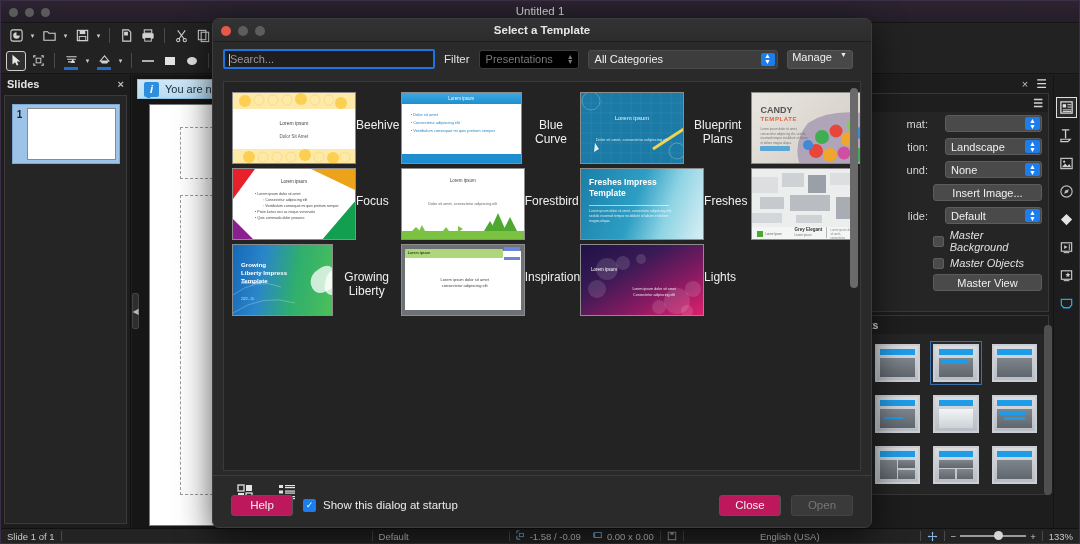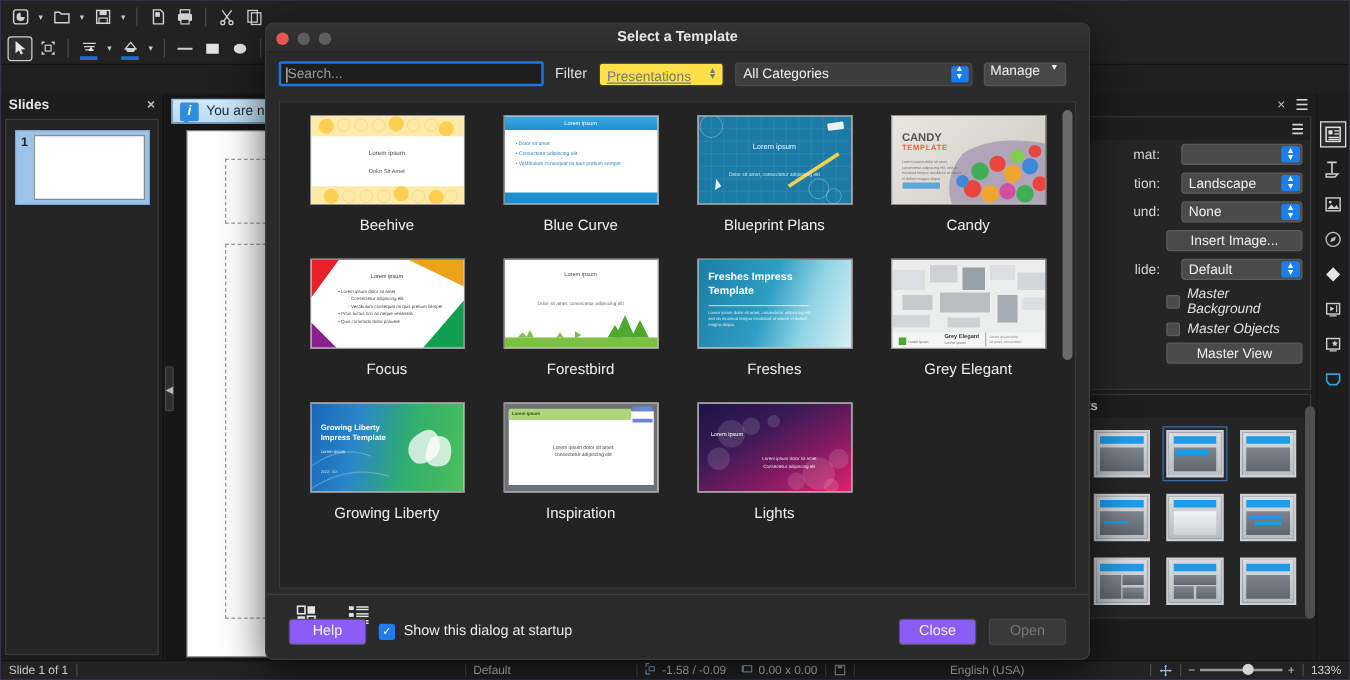--- a/index.html
+++ b/index.html
@@ -220,23 +220,23 @@
     background: #2a2a2a;
   }
   .search-input {
     width: 212px; height: 20px; background: #1e1e1e; border: 2px solid #1d74e0;
     border-radius: 2px; color: #9a9a9a; font-size: 11px; padding: 0 5px;
     display: flex; align-items: center; position: relative;
   }
   .search-input .caret { position: absolute; left: 4px; top: 3px; width: 1px; height: 12px; background: #ccc; }
   .filter-label { font-size: 11.5px; color: #e0e0e0; }
   .sel-disabled {
-    width: 100px; height: 19px; background: #fde047; border: 1px solid #3d3d3d; border-radius: 3px;
-    color: #7a7a7a; font-size: 11px; display: flex; align-items: flex-end;
-    padding: 0 18px 0 6px; position: relative; text-decoration: underline;
+    width: 100px; height: 19px; background: #000000; border: 1px solid #3d3d3d; border-radius: 3px;
+    color: #7a7a7a; font-size: 11px; display: flex; align-items: center;
+    padding: 0 18px 0 6px; position: relative;
   }
   .sel-disabled .spin2 {
     position: absolute; right: 4px; top: 3px; color: #7a7a7a; font-size: 7px;
     display: flex; flex-direction: column; line-height: 0.8;
   }
   .sel-cat {
     width: 190px; height: 19px; background: #3d3d3d; border: 1px solid #4a4a4a; border-radius: 3px;
     color: #f0f0f0; font-size: 11px; display: flex; align-items: center;
     padding: 0 22px 0 6px; position: relative;
   }
@@ -254,55 +254,63 @@
   .btn-manage .car { font-size: 7px; }
 
   .tpl-area {
     position: absolute; left: 10px; right: 10px; top: 62px; height: 390px;
     background: #232323; border: 1px solid #3a3a3a; overflow: hidden;
   }
   .tpl-grid {
     display: grid; grid-template-columns: repeat(4, 1fr); padding: 10px 8px 0 8px;
     row-gap: 4px;
   }
-  .tpl-cell { display: flex; flex-direction: column; align-items: center; }
+  .tpl-cell { display: flex; flex-direction: row; align-items: center; }
   .tpl-thumb {
     width: 124px; height: 72px; background: #fff; border: 1px solid #8c8c8c;
     position: relative; overflow: hidden;
   }
   .tpl-name { margin-top: 9px; font-size: 12px; color: #f0f0f0; text-align: center; height: 30px; }
   .tpl-scroll { position: absolute; right: 2px; top: 6px; width: 8px; height: 200px;
     background: #6a6a6a; border-radius: 4px; }
 
   .dlg-sep { position: absolute; left: 0; right: 0; top: 456px; height: 1px; background: #3d3d3d; }
   .view-btns { position: absolute; left: 22px; top: 463px; display: flex; gap: 22px; }
   .view-btn { width: 20px; height: 20px; color: #e0e0e0; display: flex; align-items: center; justify-content: center; }
   .dlg-footer {
     position: absolute; left: 0; right: 0; bottom: 10px; height: 24px;
     display: flex; align-items: center; padding: 0 18px; gap: 10px;
   }
   .btn {
-    height: 21px; min-width: 62px; background: #8b5cf6; border: 1px solid #565656;
+    height: 21px; min-width: 62px; background: #be185d; border: 1px solid #565656;
     border-radius: 3px; color: #f0f0f0; font-size: 11.5px;
     display: flex; align-items: center; justify-content: center; padding: 0 12px;
   }
   .btn.disabled { color: #767676; background: #3a3a3a; border-color: #454545; }
   .chk-startup { display: flex; align-items: center; gap: 7px; font-size: 11.5px; color: #ececec; }
   .chk-blue {
     width: 13px; height: 13px; background: #1c7ded; border-radius: 2px;
     display: flex; align-items: center; justify-content: center; color: #fff; font-size: 9px;
   }
 </style>
 </head>
 <body>
 
 <div id="root">
 
   <div class="app-window">
 
+    <div class="app-titlebar">
+      <div class="traffic">
+        <i></i>
+        <i></i>
+        <i></i>
+      </div>
+      <div class="app-title">Untitled 1</div>
+    </div>
 
     <div class="toolbar-row">
       <div class="tb-btn">
         <svg width="15" height="15" viewBox="0 0 16 16">
             <rect x="2" y="2" width="12" height="12" rx="2" fill="none" stroke="#d2d2d2" stroke-width="1.2"></rect>
             <path d="M8 4.5 A3.5 3.5 0 1 0 11.5 8 L8 8 Z" fill="#d2d2d2"></path>
           </svg>
       </div>
       <div class="tb-caret">▾</div>
       <div class="tb-btn">

